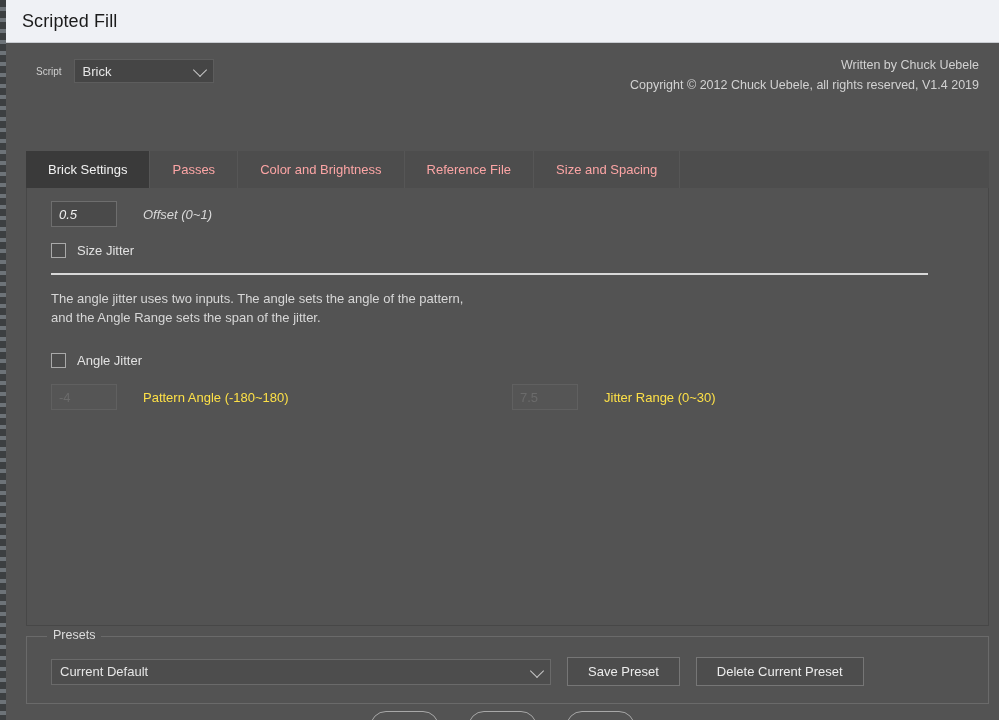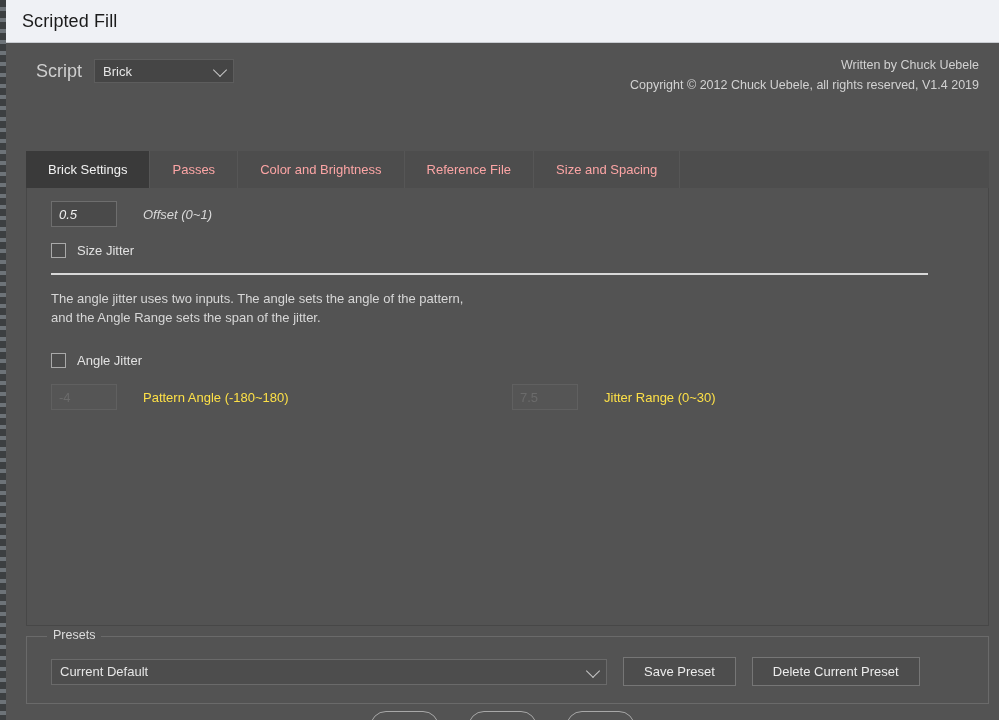--- a/index.html
+++ b/index.html
@@ -72,21 +72,21 @@
   }
   .script-row {
     position: absolute;
     left: 30px;
     top: 16px;
     display: flex;
     align-items: center;
     gap: 12px;
   }
   .script-label {
-    font-size: 18px;
+    font-size: 10px;
     color: #cfcfcf;
   }
   .combo {
     position: relative;
     background: #454545;
     border: 1px solid #5d5d5d;
     height: 24px;
     box-sizing: border-box;
     display: flex;
     align-items: center;
@@ -247,21 +247,21 @@
   }
   .preset-inner {
     position: absolute;
     left: 24px;
     top: 20px;
     display: flex;
     align-items: center;
     gap: 16px;
   }
   .combo.preset {
-    width: 556px;
+    width: 500px;
     height: 26px;
     background: #4d4d4d;
     border: 1px solid #6a6a6a;
   }
   .btn {
     height: 29px;
     background: #4d4d4d;
     border: 1px solid #767676;
     box-sizing: border-box;
     color: #ececec;

